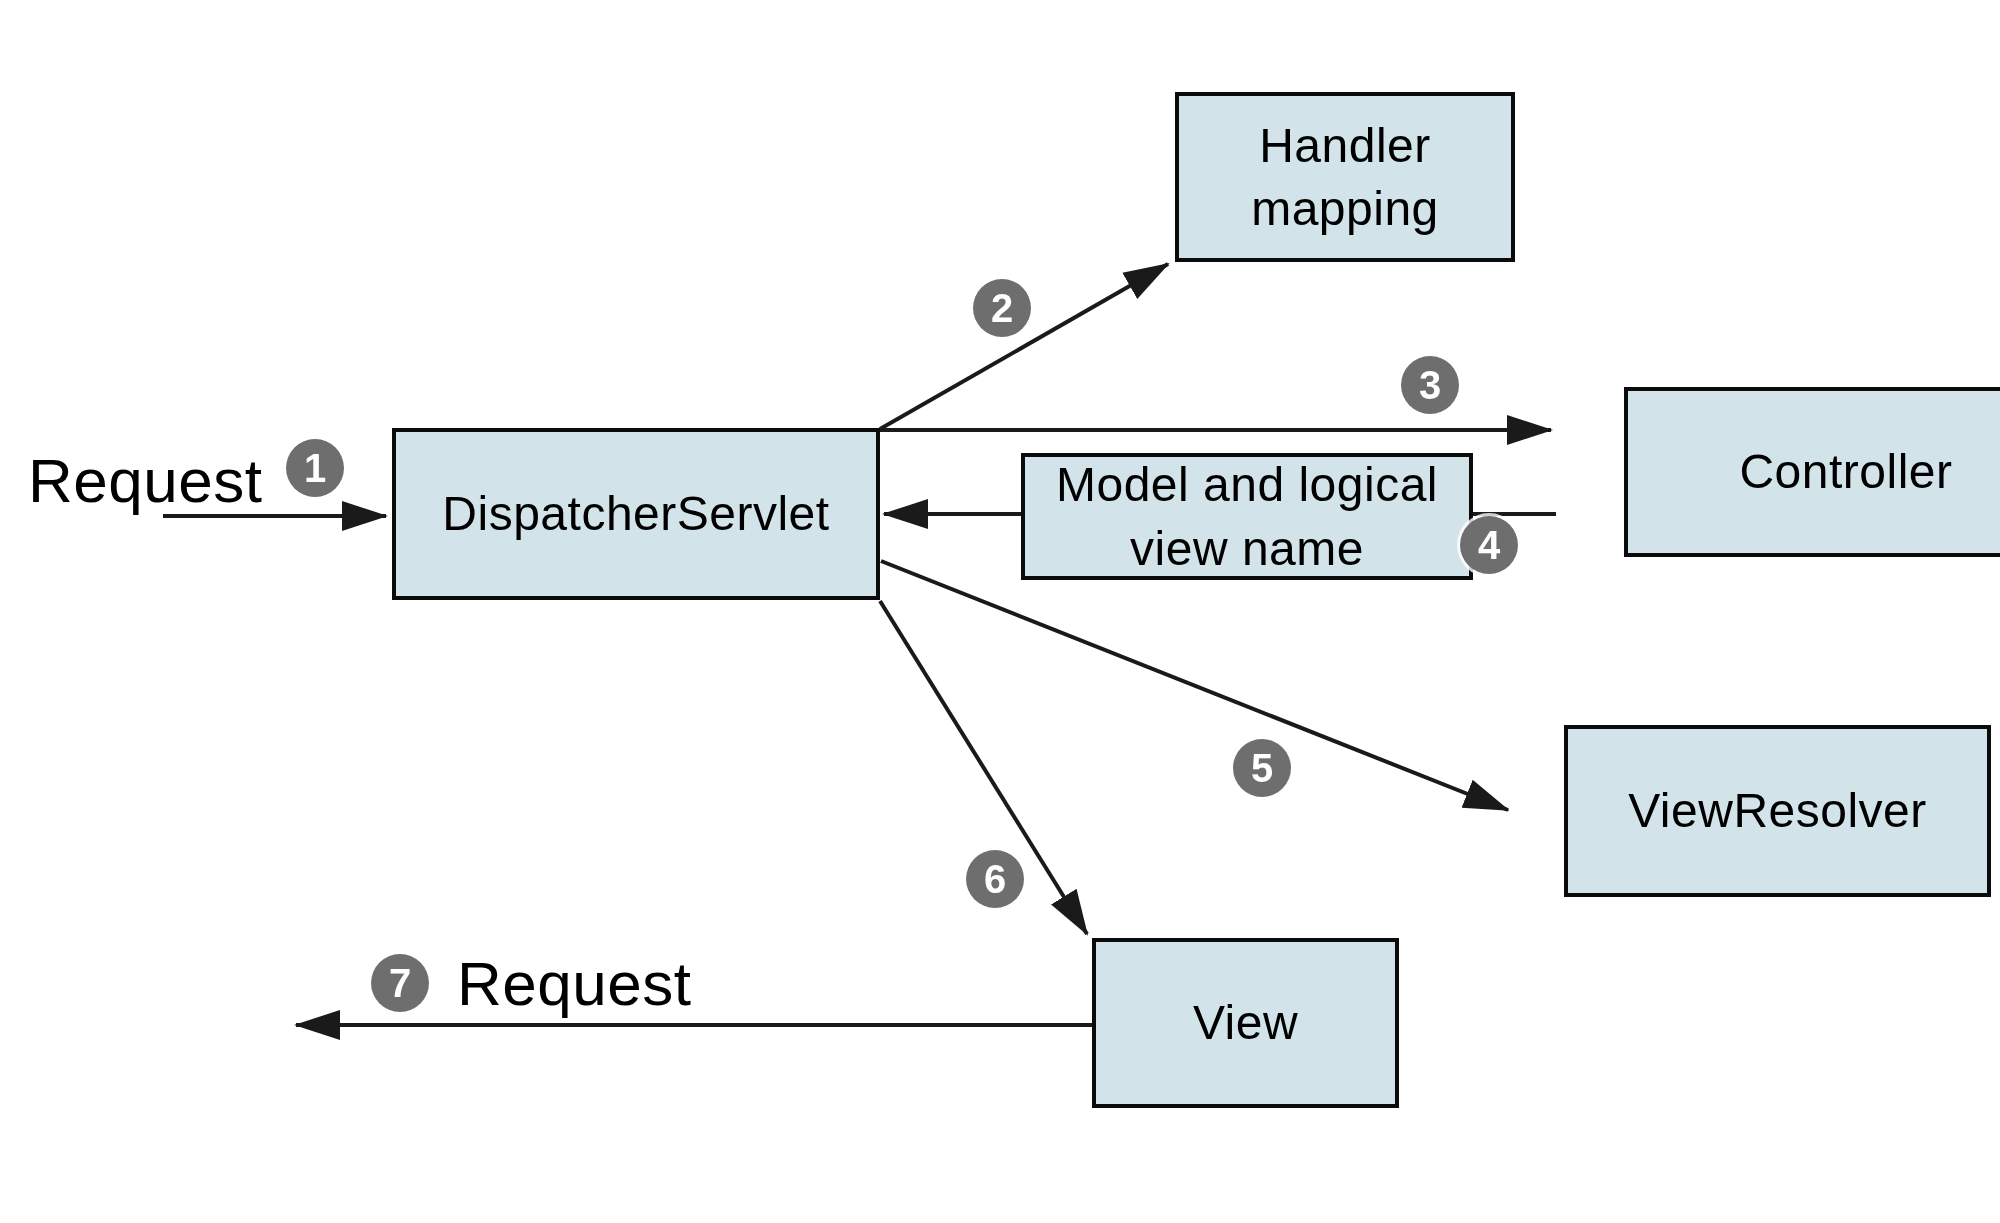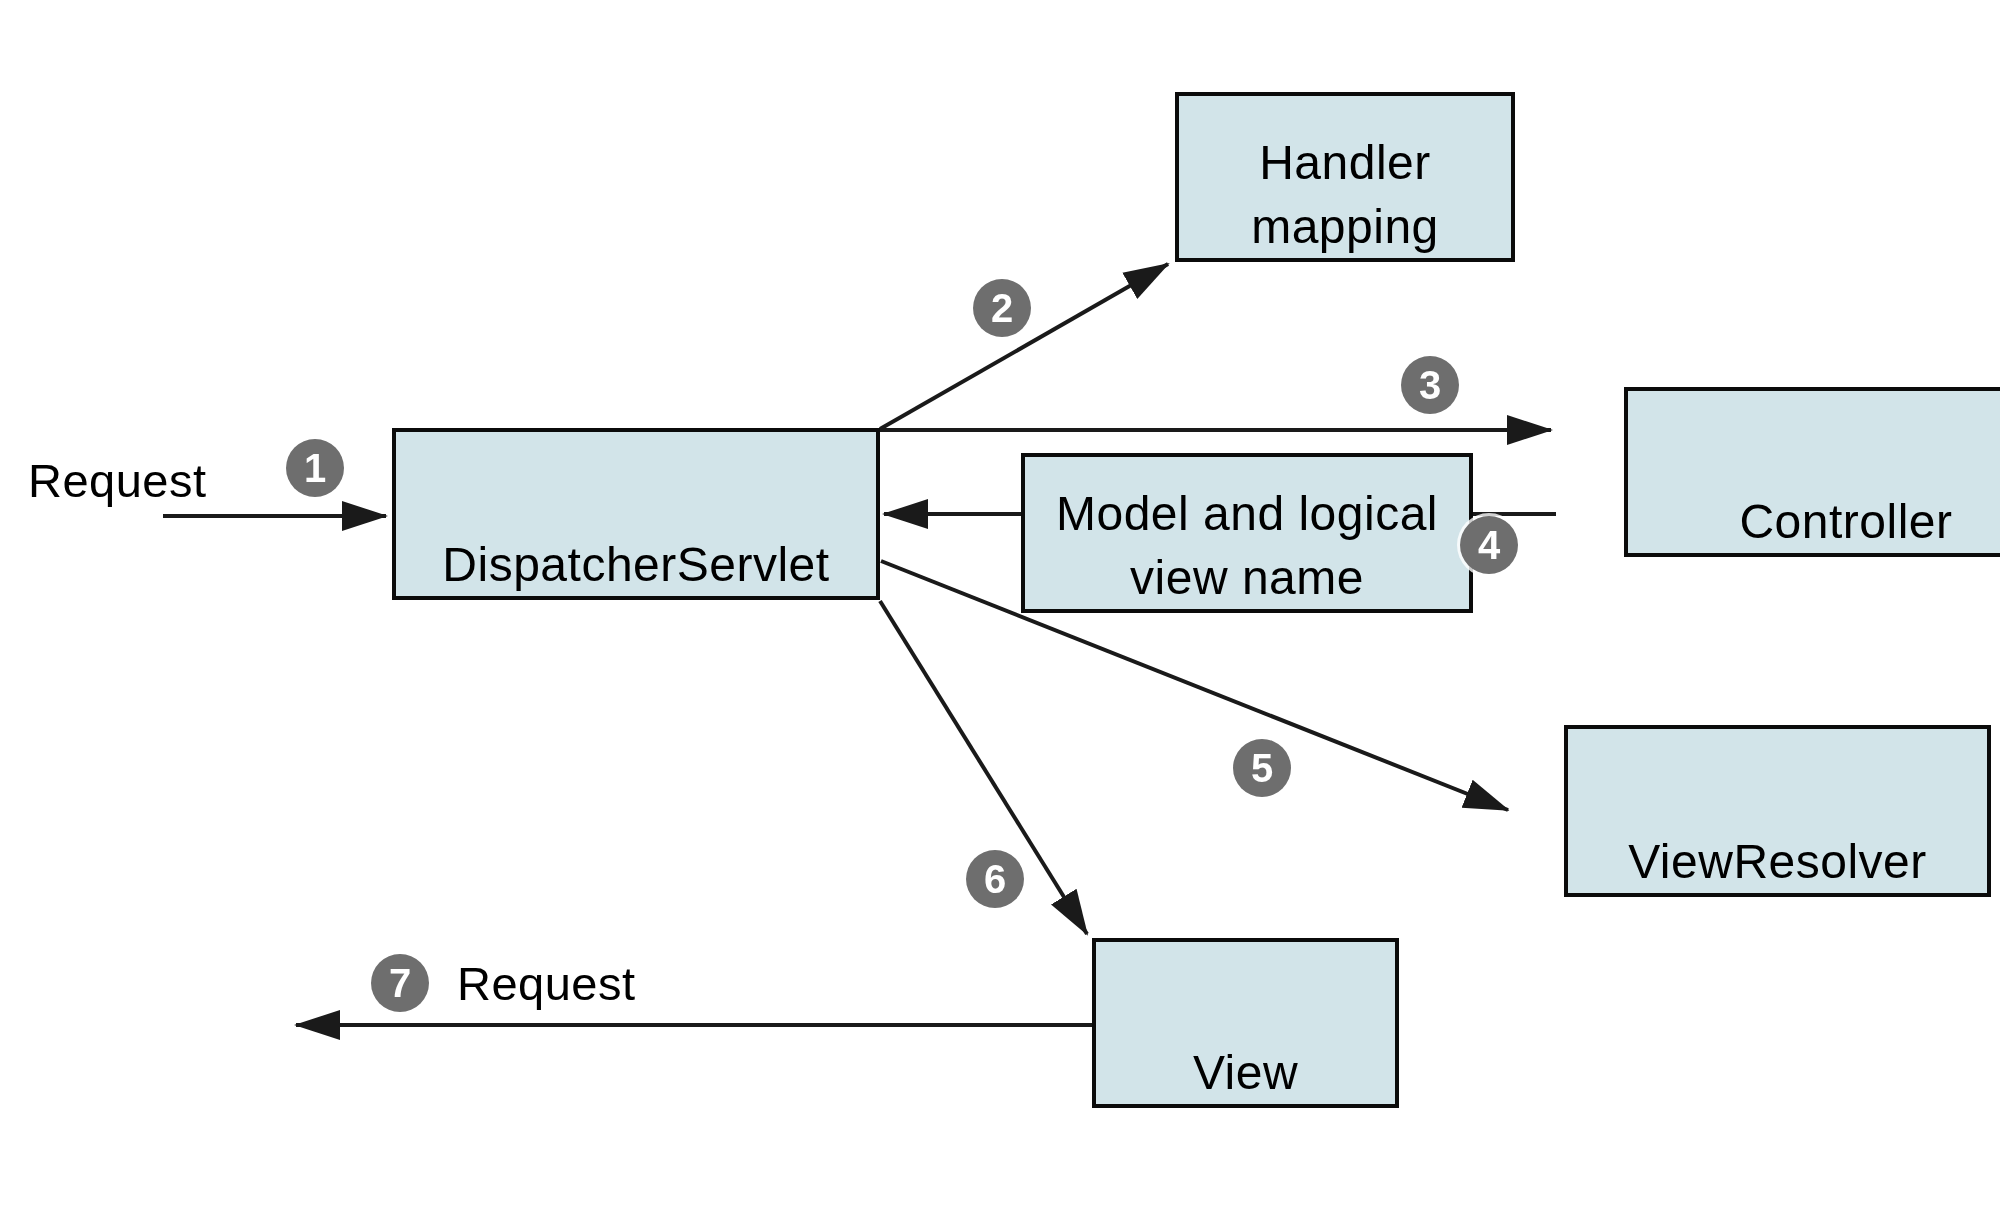--- a/index.html
+++ b/index.html
@@ -18,30 +18,30 @@
     font-family:"Liberation Sans","DejaVu Sans",sans-serif;color:var(--text);
   }
   .canvas{position:absolute;inset:0;width:2000px;height:1223px;background:var(--background);}
   .arrows{position:absolute;left:0;top:0;width:2000px;height:1223px;z-index:1;}
   .edge{stroke:var(--arrow);stroke-width:4;fill:none;}
   .ah{fill:var(--arrow);}
   .node{
     position:absolute;z-index:2;
     background:var(--node-fill);
     border:4px solid var(--node-border);
-    display:flex;align-items:flex-end;justify-content:center;
+    display:flex;align-items:center;justify-content:center;
   }
   .node-label{
     font-size:48px;line-height:1.32;text-align:center;color:var(--text);
     letter-spacing:0.5px;
   }
   .node-label.wrap-narrow{max-width:250px;}
   .node-label.wrap-mid{max-width:432px;}
   .flow-label{
-    position:absolute;z-index:3;font-size:47px;line-height:52px;color:var(--text);
+    position:absolute;z-index:3;font-size:62px;line-height:52px;color:var(--text);
     white-space:nowrap;letter-spacing:0.5px;
   }
   .badge{
     position:absolute;z-index:3;width:58px;height:58px;border-radius:50%;
     background:var(--badge-bg);color:var(--badge-text);
     display:flex;align-items:center;justify-content:center;
     font-size:40px;font-weight:bold;
     box-shadow:0 0 0 3px rgba(255,255,255,0.8);
   }
 </style>
@@ -70,21 +70,21 @@
   </div>
 
   <div class="node" style="left:1175px;top:92px;width:340px;height:170px">
     <span class="node-label wrap-narrow">Handler mapping</span>
   </div>
 
   <div class="node" style="left:1624px;top:387px;width:444px;height:170px">
     <span class="node-label">Controller</span>
   </div>
 
-  <div class="node" style="left:1021px;top:453px;width:452px;height:160px">
+  <div class="node" style="left:1021px;top:453px;width:452px;height:127px">
     <span class="node-label wrap-mid">Model and logical view name</span>
   </div>
 
   <div class="node" style="left:1564px;top:725px;width:427px;height:172px">
     <span class="node-label">ViewResolver</span>
   </div>
 
   <div class="node" style="left:1092px;top:938px;width:307px;height:170px">
     <span class="node-label">View</span>
   </div>

